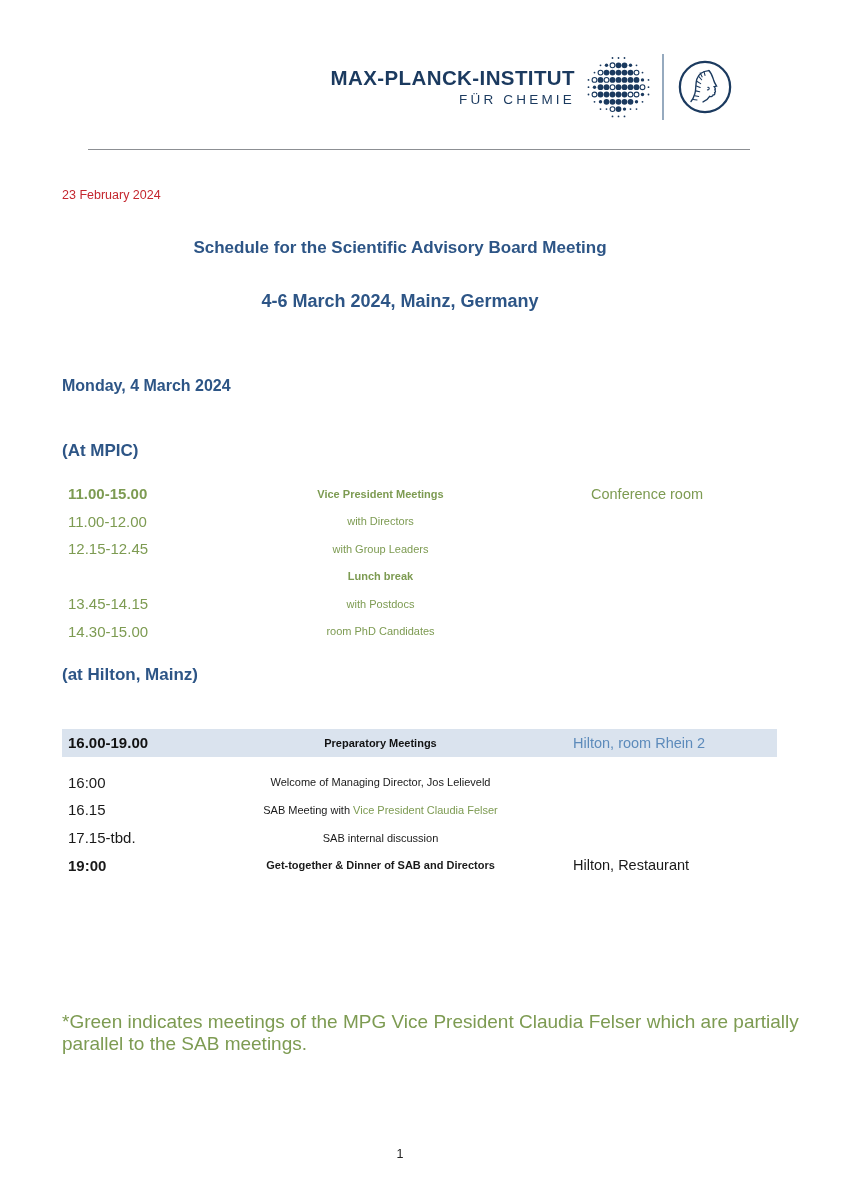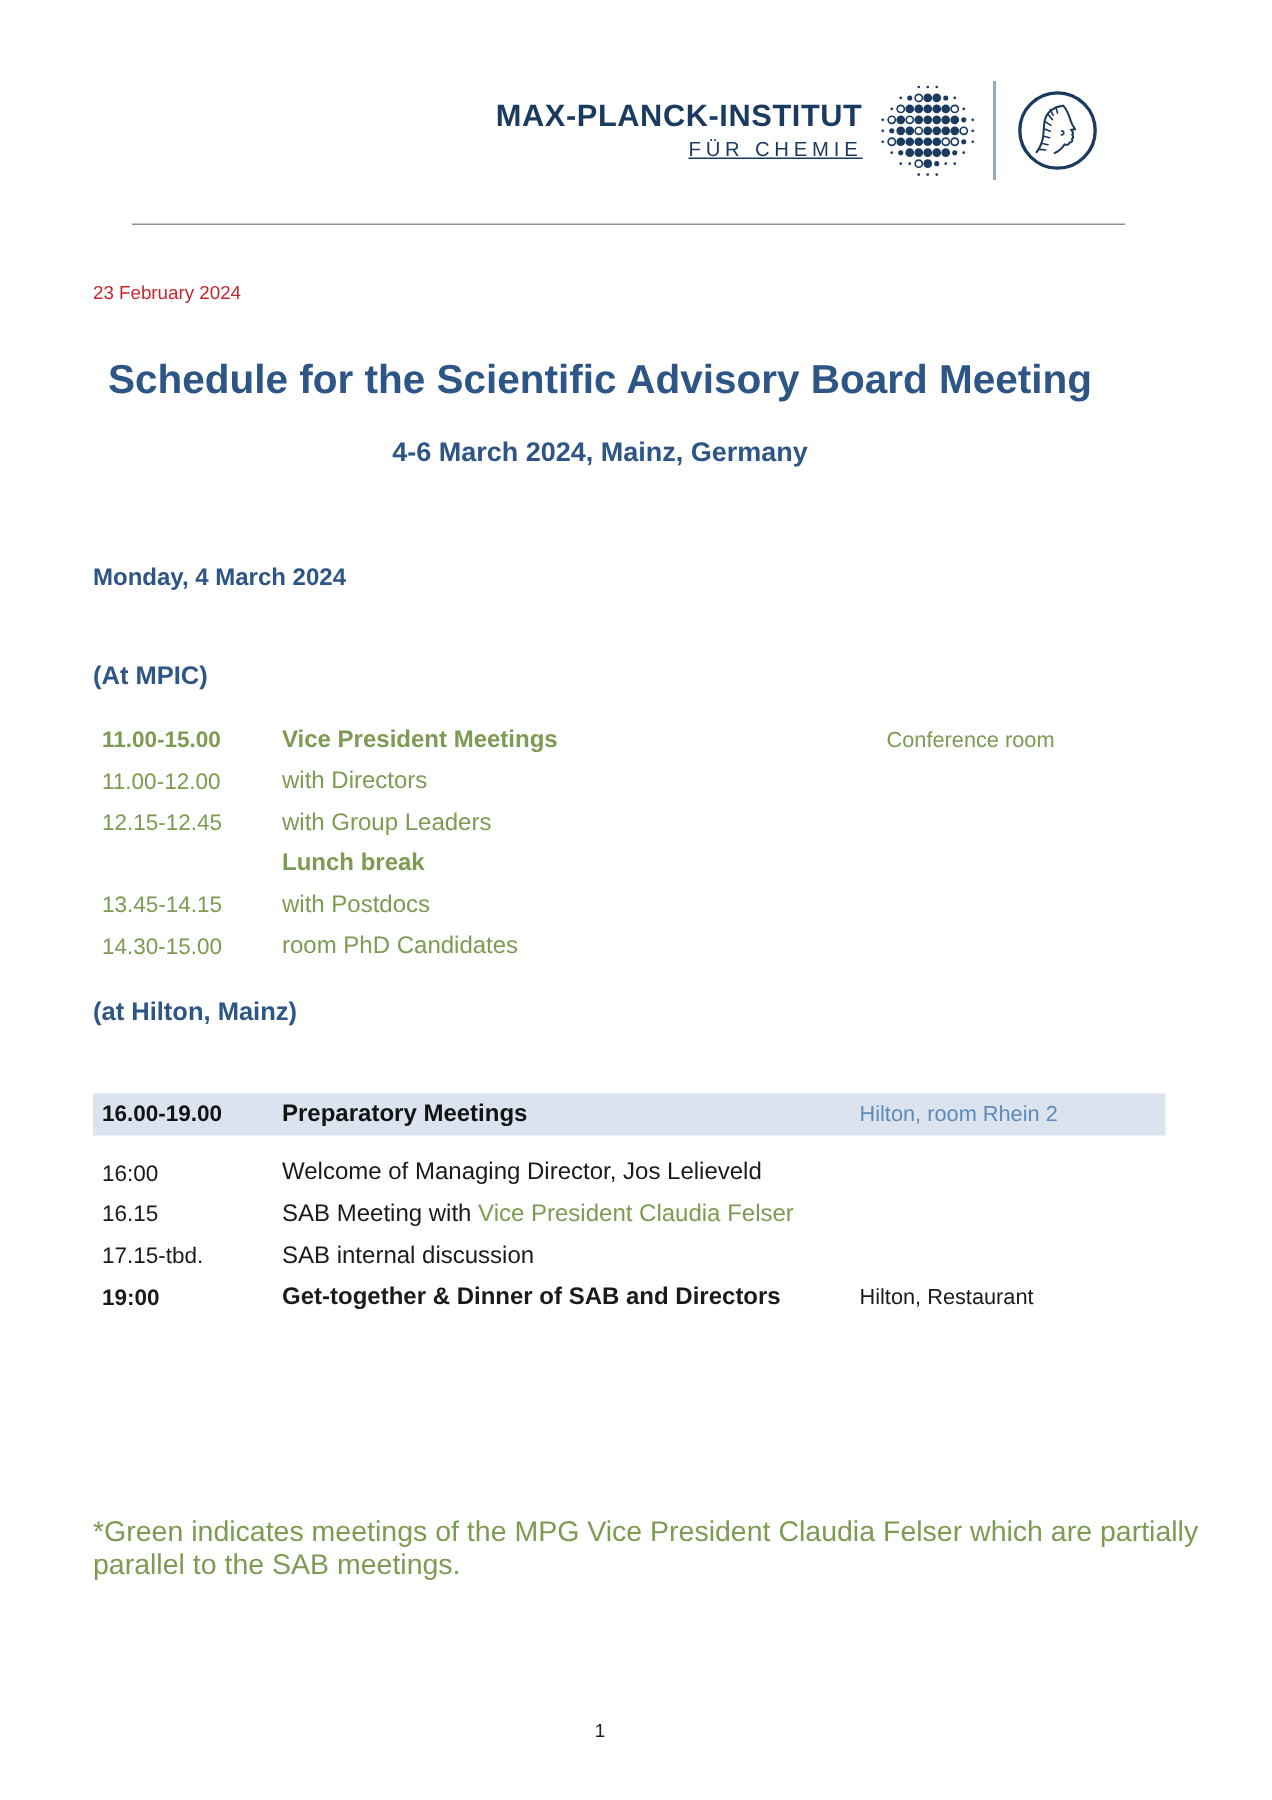--- a/index.html
+++ b/index.html
@@ -24,40 +24,40 @@
   
   .logo-group{
     position:absolute;top:54px;right:66px;
     display:flex;align-items:center;
   }
   .logo-text{text-align:right;margin-right:10px;}
   .institute-name{
     color:var(--navy);font-weight:bold;font-size:20.5px;letter-spacing:.4px;line-height:1.1;
   }
   .institute-dept{
-    color:var(--navy);font-size:13.5px;letter-spacing:3.2px;font-weight:400;margin-top:2px;text-decoration:underline;
+    color:var(--navy);font-size:13.5px;letter-spacing:3.2px;font-weight:400;margin-top:2px;
   }
   .dot-matrix{display:block;margin-right:11px;}
   .logo-divider{width:2px;height:66px;background:#96aabf;margin-right:12px;}
   .minerva{display:block;}
 
   .header-rule{
     position:absolute;top:149px;left:88px;width:662px;height:0;
     border-top:1.6px solid #8c8f93;
   }
 
   
   .issue-date{
     position:absolute;top:188px;left:62px;
     color:var(--date-red);font-size:12.5px;
   }
   .doc-title{
     position:absolute;top:238px;left:0;width:100%;
     text-align:center;color:var(--heading-blue);
-    font-size:27px;font-weight:bold;
+    font-size:17px;font-weight:bold;
   }
   .doc-subtitle{
     position:absolute;top:291px;left:0;width:100%;
     text-align:center;color:var(--heading-blue);
     font-size:18px;font-weight:bold;
   }
   .day-heading{
     position:absolute;top:377px;left:62px;
     color:var(--heading-blue);font-size:16px;font-weight:bold;
   }
@@ -73,21 +73,21 @@
   .sched-table.green{top:480px;}
   .sched-table.hilton{top:729px;}
   .row{
     display:grid;
     grid-template-columns:120px 385px 1fr;
     align-items:center;
     height:27.5px;
     padding-left:6px;
   }
   .row .time{font-size:15px;}
-  .row .desc{font-size:16px;}
+  .row .desc{font-size:11px;text-align:center;}
   .row .loc{font-size:14.5px;}
   .green .time,.green .desc{color:var(--green);}
   .green .loc{color:var(--green);padding-left:18px;}
   .row.bold .time,.row.bold .desc{font-weight:bold;}
   .row.highlight{
     background:var(--highlight);
     height:34px;
   }
   .row.highlight .time,.row.highlight .desc{font-weight:bold;color:#121212;}
   .row.highlight .loc{color:var(--loc-blue);}

